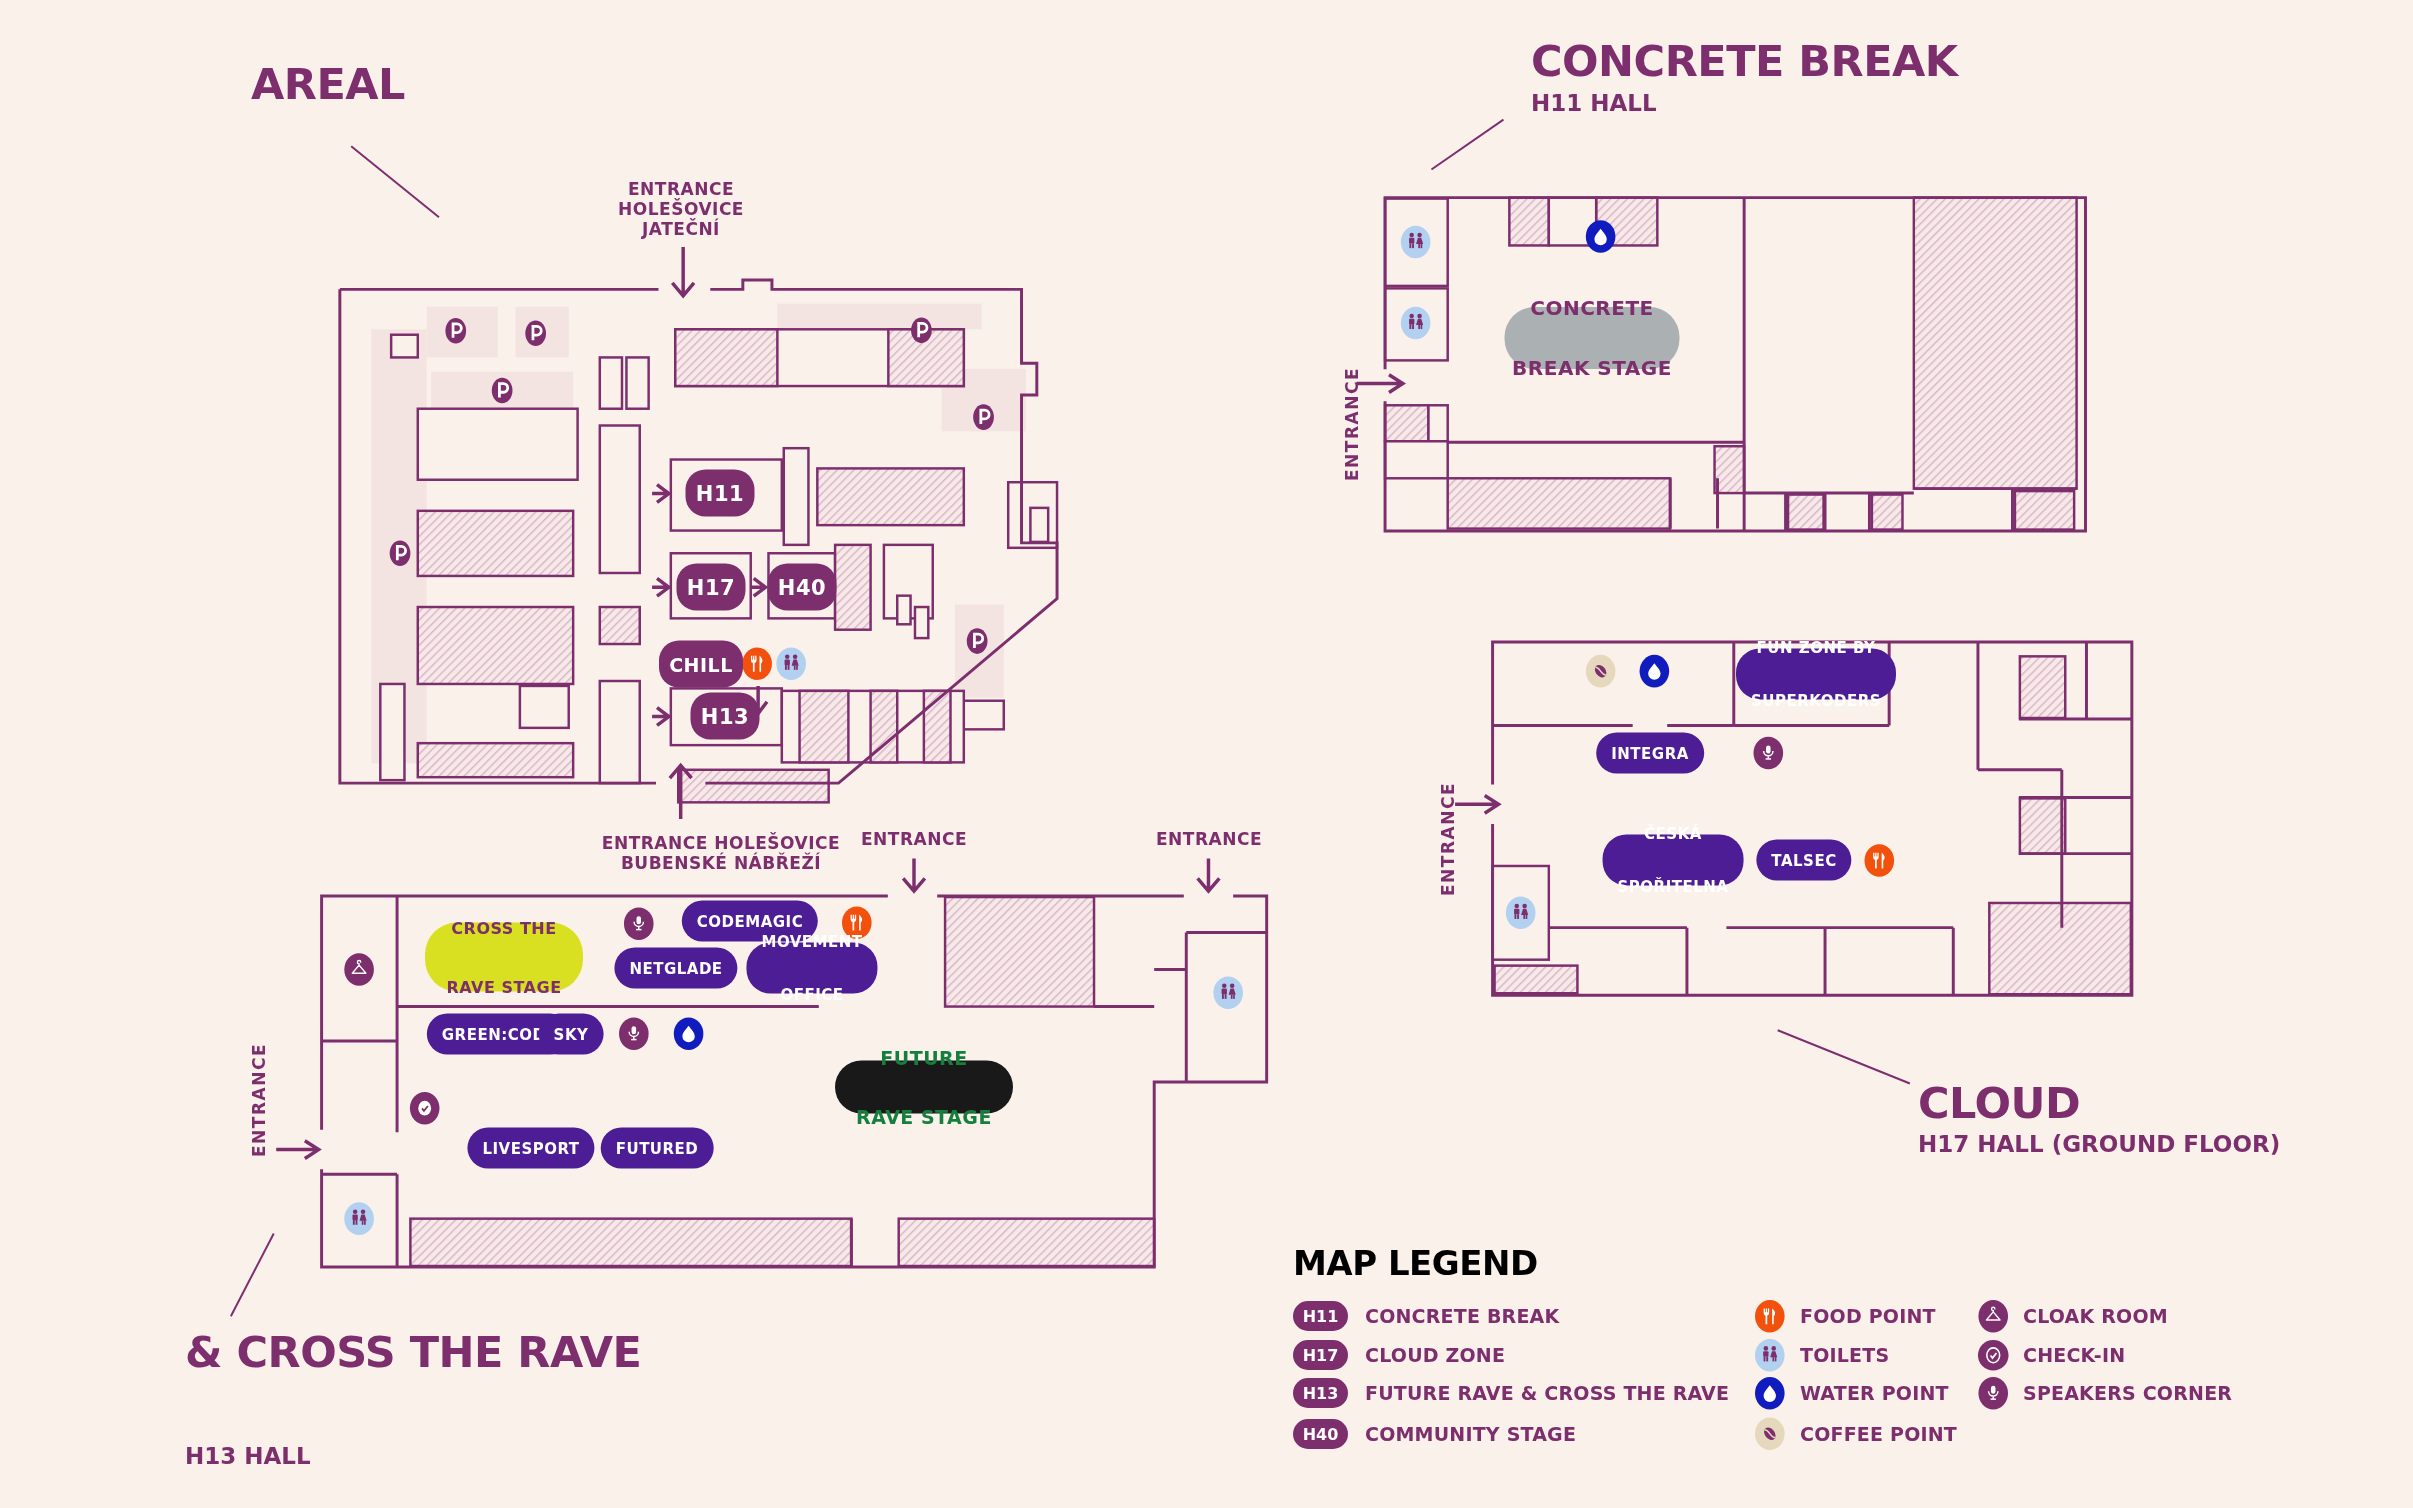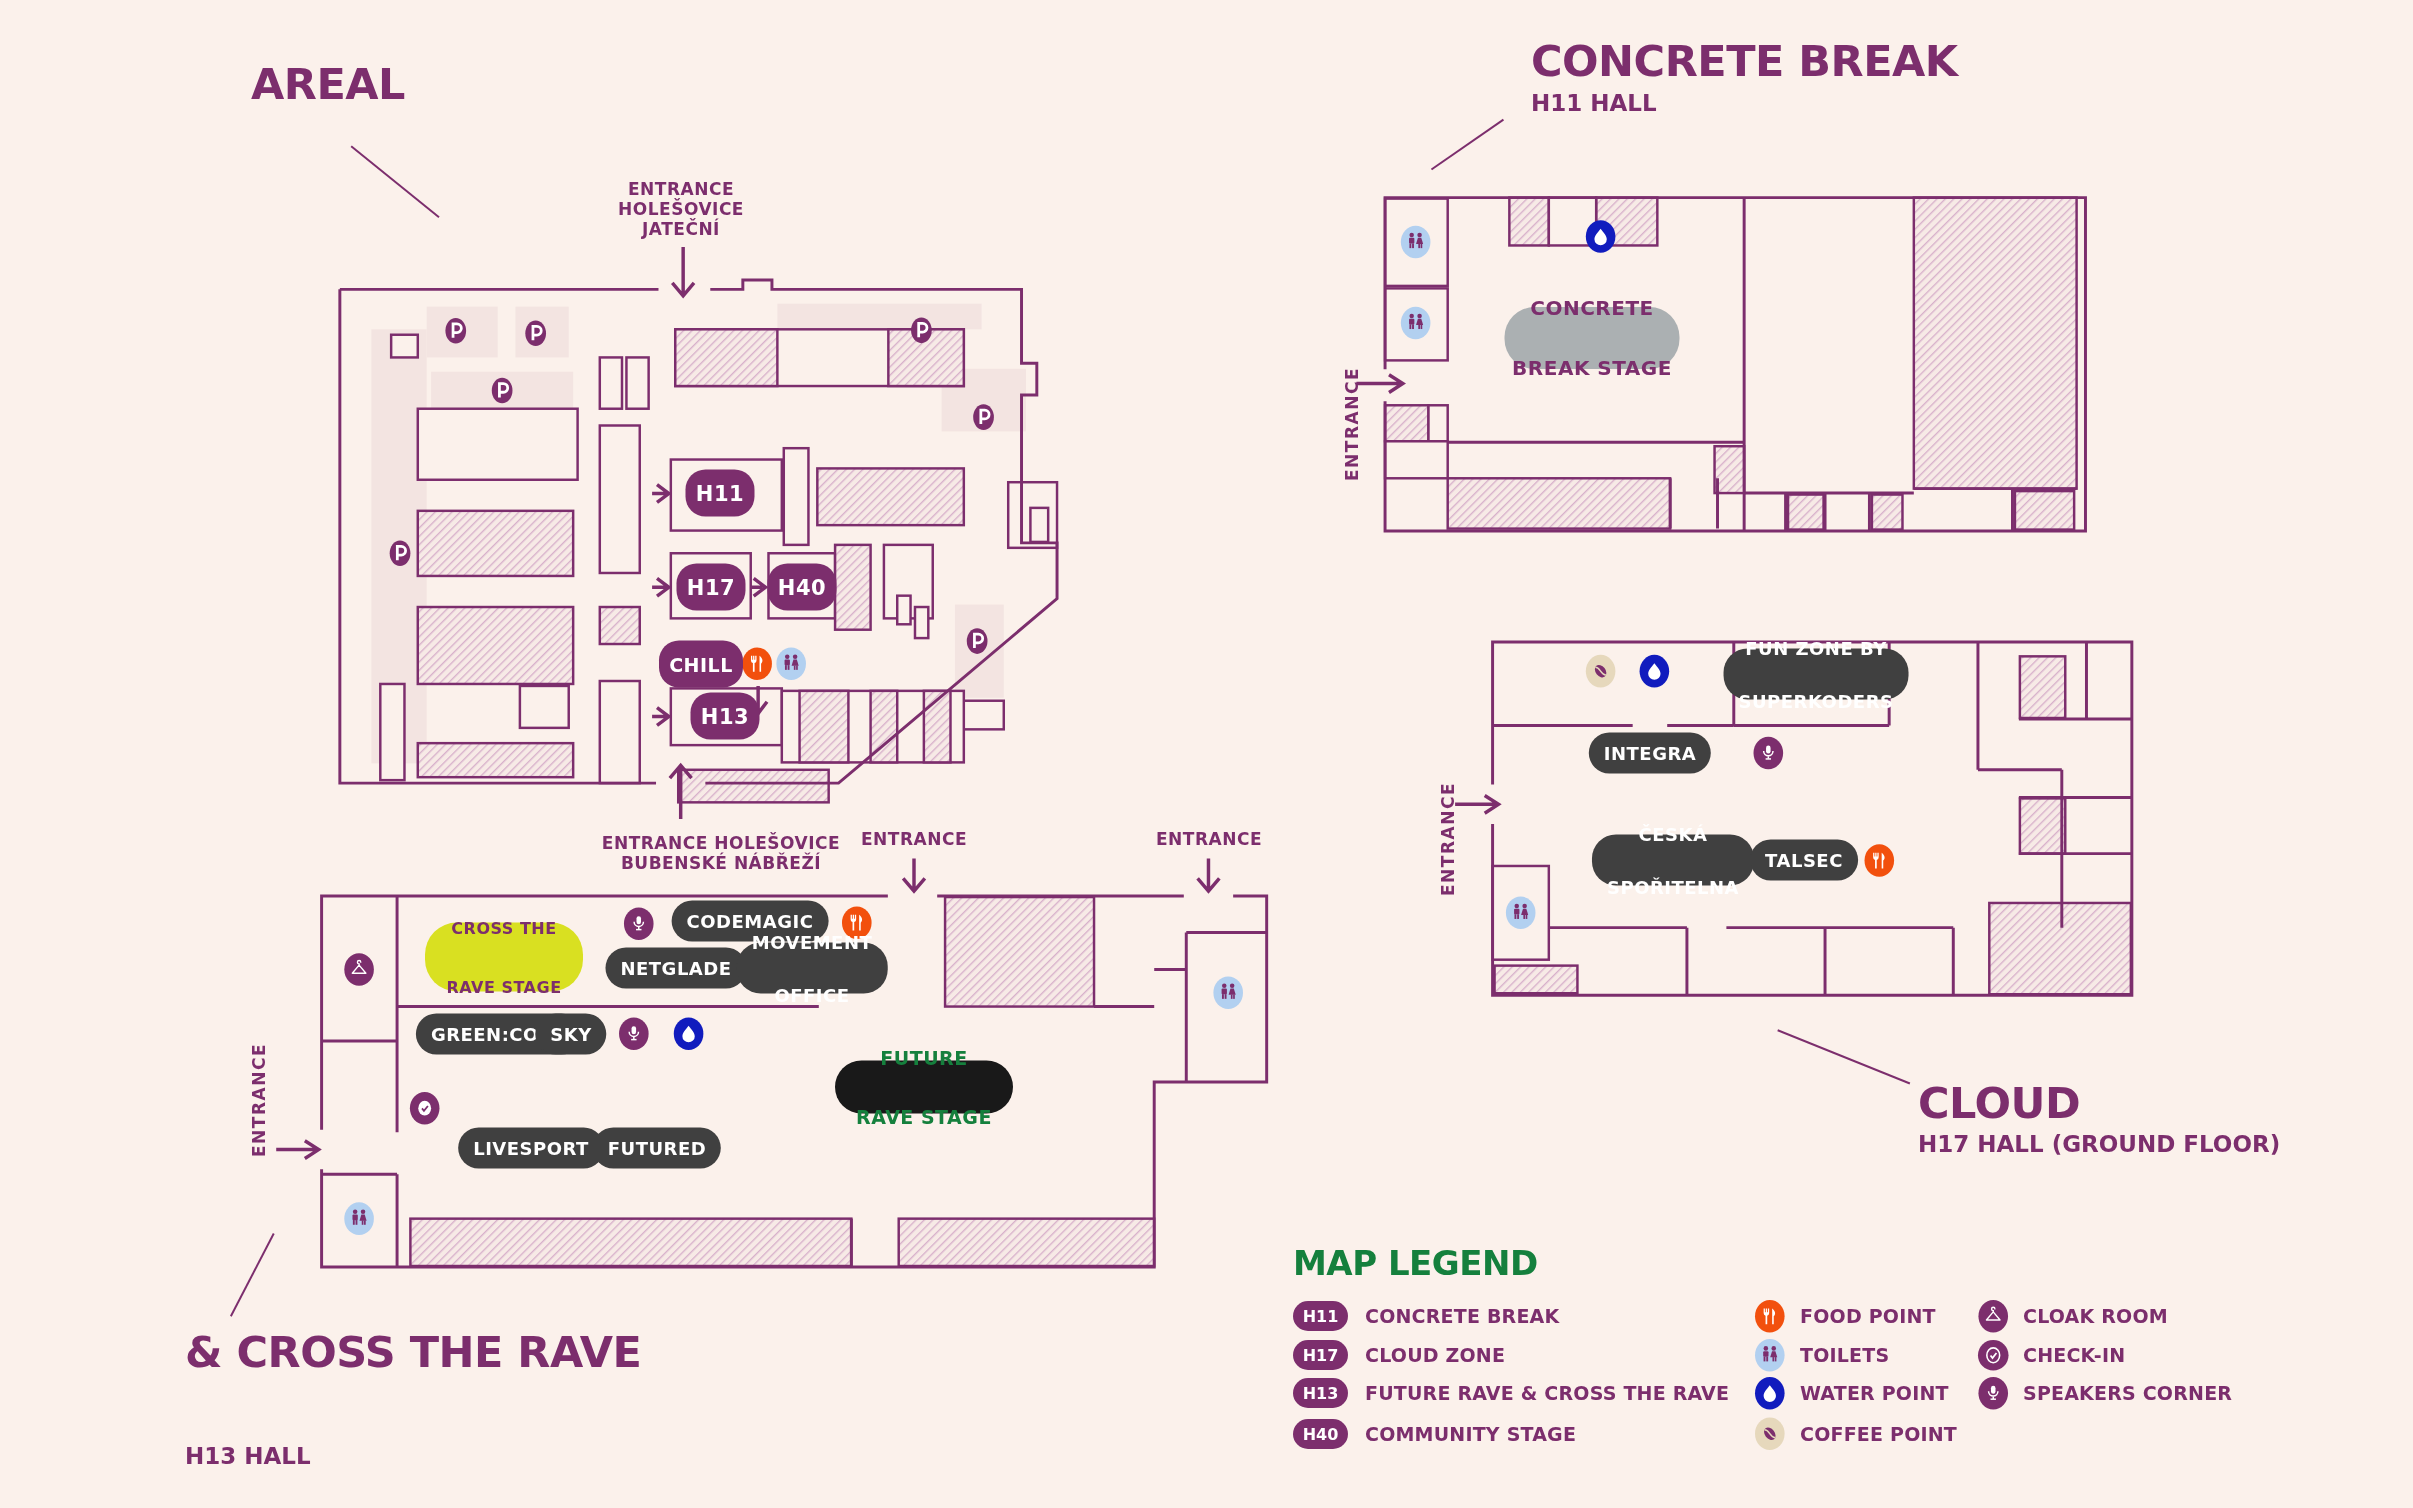--- a/index.html
+++ b/index.html
@@ -7,27 +7,27 @@
           font-family:"DejaVu Sans","Liberation Sans",sans-serif;padding-left:32px;}
   #plan-svg{position:absolute;left:0;top:0;}
   .title{position:absolute;color:#7C2E6D;font-weight:bold;font-size:43px;letter-spacing:-0.5px;line-height:51px;white-space:nowrap;}
   .subtitle{position:absolute;color:#7C2E6D;font-weight:bold;font-size:23px;letter-spacing:0;white-space:nowrap;}
   .entr{position:absolute;color:#7C2E6D;font-weight:bold;font-size:17px;letter-spacing:0.5px;text-align:center;line-height:20px;white-space:nowrap;transform:translate(-50%,0);}
   .entr-rot{position:absolute;color:#7C2E6D;font-weight:bold;font-size:17px;letter-spacing:1.5px;white-space:nowrap;transform:translate(-50%,-50%) rotate(-90deg);}
   .pill,.hb,.stage{position:absolute;display:flex;flex-direction:column;align-items:center;justify-content:center;
         transform:translate(-50%,-50%);color:#fff;font-weight:bold;white-space:nowrap;text-align:center;gap:36px;}
   .hb{background:#7C2E6D;width:69px;height:47px;border-radius:20px;font-size:21px;letter-spacing:0.5px;}
   .hb.chill{width:84px;font-size:19px;}
-  .pill{background:#404040;height:41px;border-radius:21px;font-size:18px;letter-spacing:0.5px;padding:0 15px;}
+  .pill{background:#4c1d95;height:41px;border-radius:21px;font-size:15px;letter-spacing:0.5px;padding:0 15px;}
   .pill.two{height:51px;border-radius:24px;line-height:17px;}
   .stage{font-size:20px;line-height:24px;letter-spacing:0.5px;}
   .stage.gray{background:#ABB0B2;color:#7C2E6D;width:175px;height:62px;border-radius:30px;}
   .stage.yellow{background:#D9E021;color:#7C2E6D;width:158px;height:69px;border-radius:32px;font-size:16px;line-height:23px;}
   .stage.black{background:#191919;color:#15803d;width:178px;height:53px;border-radius:33px;font-size:19px;line-height:23px;}
-  .lg-title{position:absolute;color:#15803d;font-weight:bold;font-size:34px;letter-spacing:-0.5px;}
+  .lg-title{position:absolute;color:#000000;font-weight:bold;font-size:34px;letter-spacing:-0.5px;}
   .lg-badge{position:absolute;background:#7C2E6D;color:#fff;font-weight:bold;font-size:16px;
         width:55px;height:30px;border-radius:15px;display:flex;align-items:center;justify-content:center;transform:translate(0,-50%);}
   .lg-label{position:absolute;color:#7C2E6D;font-weight:bold;font-size:19px;letter-spacing:0.2px;transform:translate(0,-50%);white-space:nowrap;}
 </style>
 </head>
 <body>
 
 <div id="canvas">
 
 <svg id="plan-svg" width="2413" height="1509" viewBox="0 0 4892 3058">

